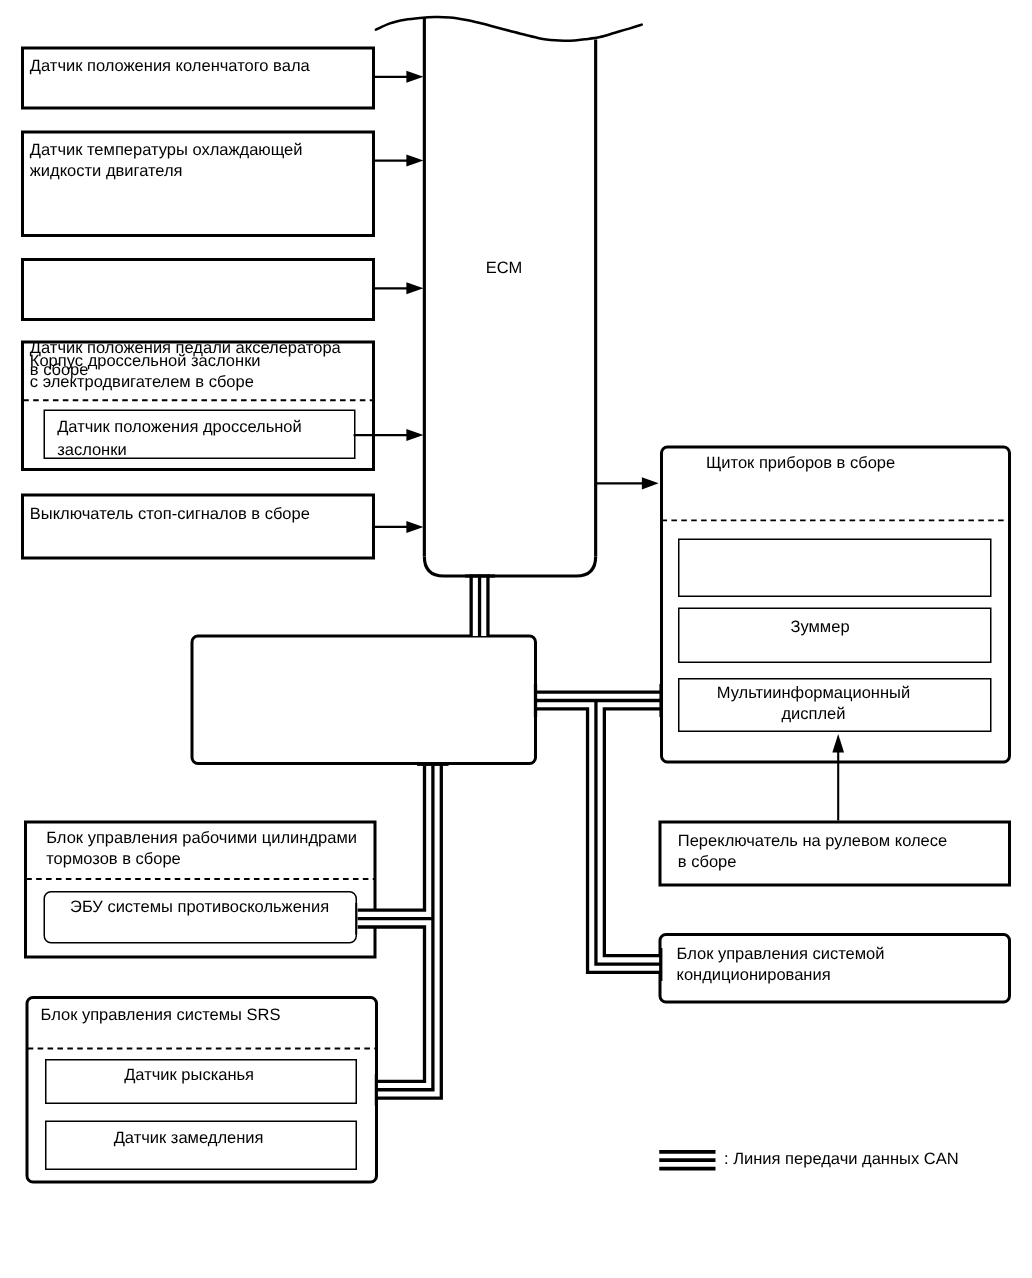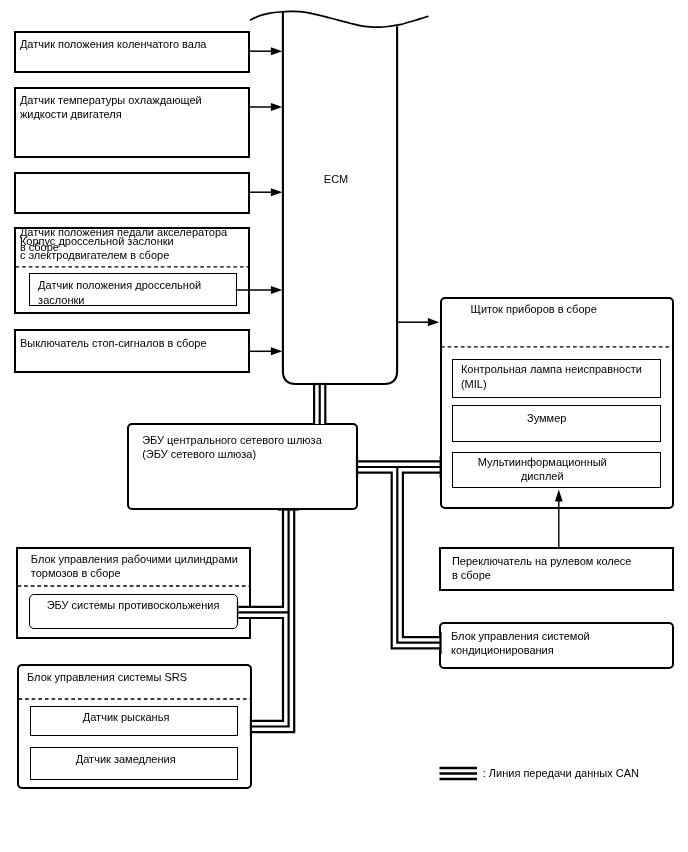--- a/index.html
+++ b/index.html
@@ -97,25 +97,21 @@
   <div class="lbl" style="left:19.9px;top:92.8px;">Датчик температуры охлаждающей
 жидкости двигателя</div>
   <div class="lbl" style="left:19.9px;top:177.4px;margin-top:48px;">Датчик положения педали акселератора
 в сборе</div>
   <div class="lbl" style="left:19.9px;top:233.6px;">Корпус дроссельной заслонки
 с электродвигателем в сборе</div>
   <div class="lbl" style="left:38.1px;top:278.2px;">Датчик положения дроссельной
 заслонки</div>
   <div class="lbl" style="left:19.9px;top:335.6px;">Выключатель стоп-сигналов в сборе</div>
   <div class="lbl" style="left:323.8px;top:128.7px;margin-top:43px;">ECM</div>
-  <div class="lbl" style="left:142.2px;top:432.8px;">ЭБУ центрального сетевого шлюза
-(ЭБУ сетевого шлюза)</div>
   <div class="lbl" style="left:470.6px;top:302.2px;">Щиток приборов в сборе</div>
-  <div class="lbl" style="left:460.9px;top:362.2px;">Контрольная лампа неисправности
-(MIL)</div>
   <div class="lbl" style="left:527px;top:410.6px;">Зуммер</div>
   <div class="lbl" style="left:477.8px;top:454.8px;text-align:center;">Мультиинформационный
 дисплей</div>
   <div class="lbl" style="left:451.9px;top:553.8px;">Переключатель на рулевом колесе
 в сборе</div>
   <div class="lbl" style="left:430px;top:628.8px;margin-left:21px;">Блок управления системой
 кондиционирования</div>
   <div class="lbl" style="left:46.7px;top:598.3px;">ЭБУ системы противоскольжения</div>
   <div class="lbl" style="left:30.8px;top:551.8px;">Блок управления рабочими цилиндрами
 тормозов в сборе</div>

